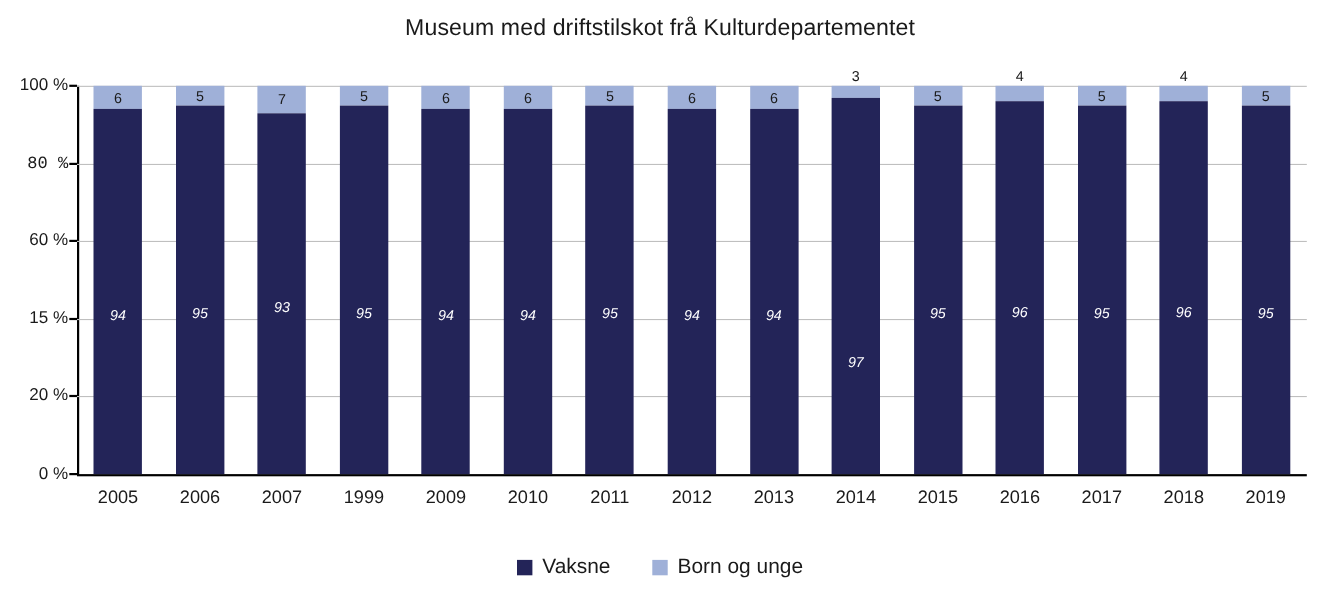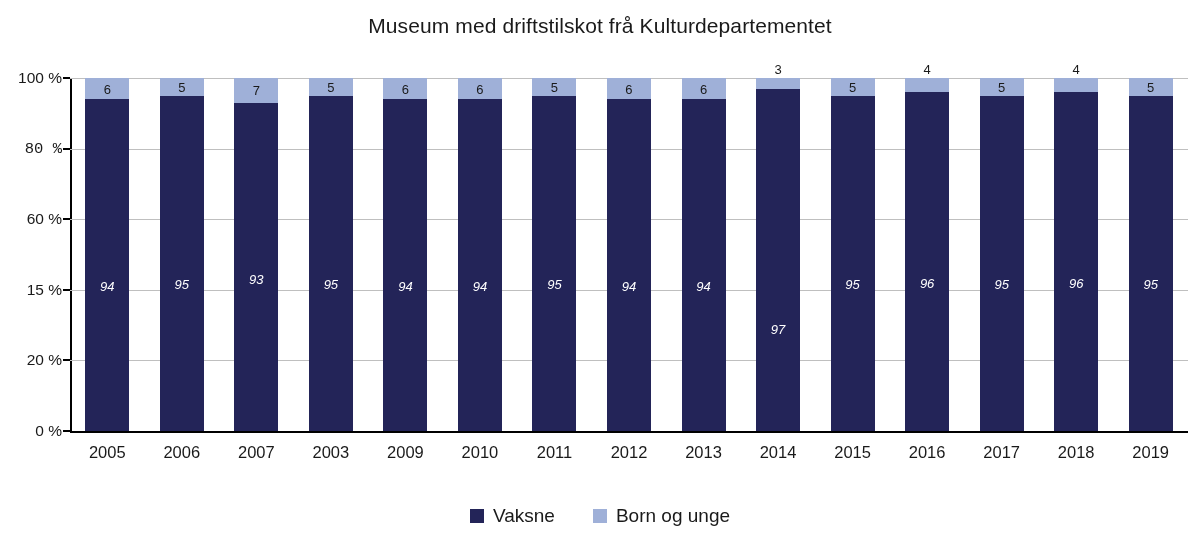--- a/index.html
+++ b/index.html
@@ -359,21 +359,21 @@
             <span class="seg-label" style="transform: none; top: 182.766px;">95</span>
           </div>
         </div>
       </div>
     </div>
 
   <div class="xlabels">
       <div class="xlabel">2005</div>
       <div class="xlabel">2006</div>
       <div class="xlabel">2007</div>
-      <div class="xlabel">2003</div>
+      <div class="xlabel">1999</div>
       <div class="xlabel">2009</div>
       <div class="xlabel">2010</div>
       <div class="xlabel">2011</div>
       <div class="xlabel">2012</div>
       <div class="xlabel">2013</div>
       <div class="xlabel">2014</div>
       <div class="xlabel">2015</div>
       <div class="xlabel">2016</div>
       <div class="xlabel">2017</div>
       <div class="xlabel">2018</div>

